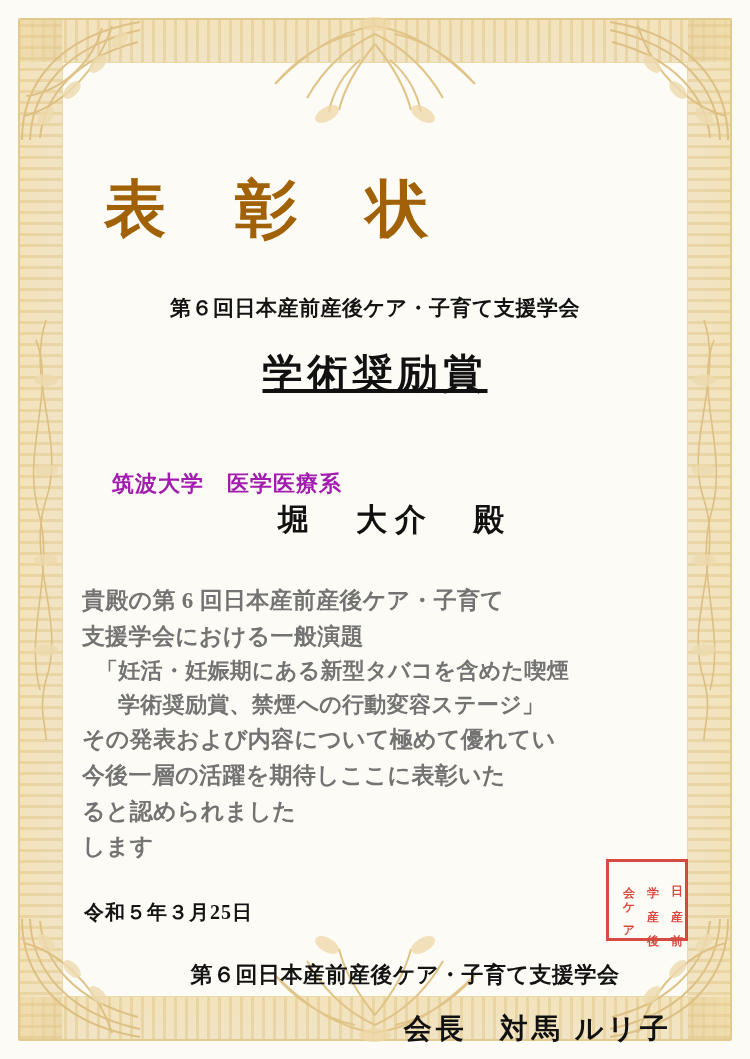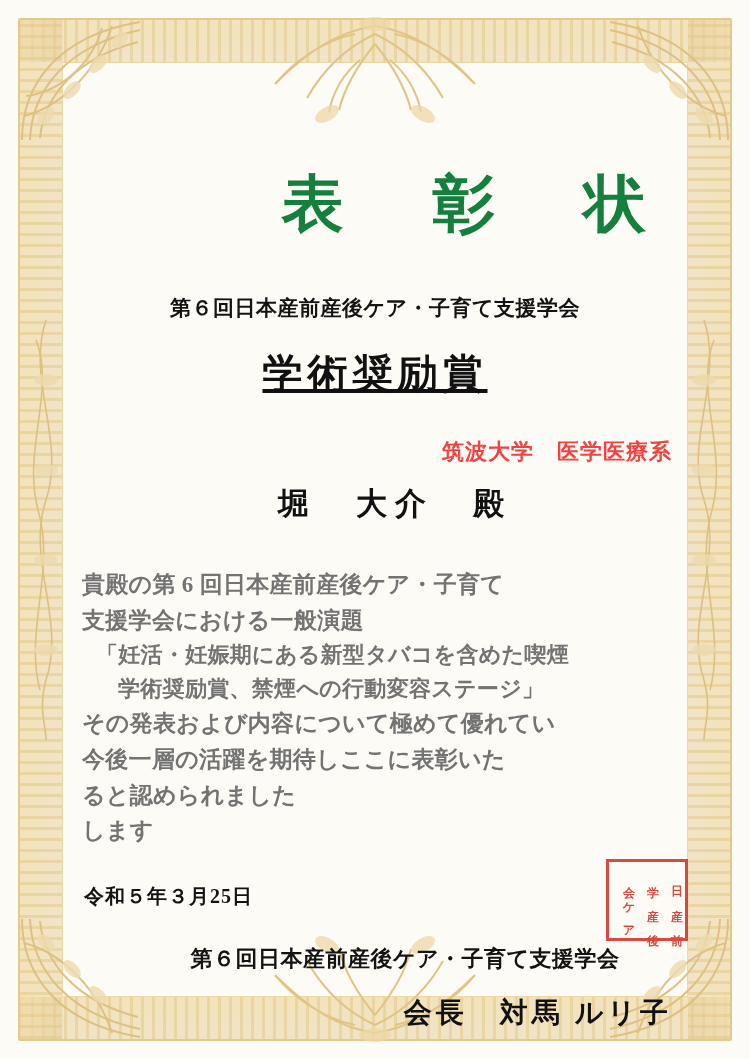--- a/index.html
+++ b/index.html
@@ -120,27 +120,27 @@
 
   
   .content {
     position: absolute;
     left: 78px;
     right: 78px;
     top: 70px;
     bottom: 70px;
   }
   .title {
-    text-align: right;
-    font-family: Liberation Mono, monospace;
+    text-align: left;
+    font-family: Liberation Sans, sans-serif;
     font-size: 62px;
     font-weight: 700;
     letter-spacing: 26px;
     text-indent: 26px;
-    color: #15803d;
+    color: #a16207;
     margin-top: 108px;
     line-height: 1;
   }
   .society-line {
     text-align: center;
     font-size: 21px;
     font-weight: 700;
     letter-spacing: 0.5px;
     margin-top: 54px;
     color: #131313;
@@ -148,33 +148,32 @@
   .award-name {
     text-align: center;
     font-size: 40px;
     font-weight: 700;
     letter-spacing: 5px;
     margin-top: 24px;
     color: #111;
     text-decoration: underline;
   }
   .affiliation {
-    text-align: right;
+    text-align: left;
     font-size: 22px;
     font-weight: 700;
-    margin-top: 36px;
+    margin-top: 68px;
     letter-spacing: 1px;
     padding-left: 34px;
-    color: #ef4444;
+    color: #a21caf;
   }
   .recipient {
     text-align: center;
     font-size: 31px;
     font-weight: 700;
-    margin-top: 16px;
     letter-spacing: 8px;
     padding-left: 40px;
     color: #111;
   }
   .body-text {
     margin-top: 42px;
     font-size: 23px;
     line-height: 1.55;
     font-weight: 700;
     color: #737373;

